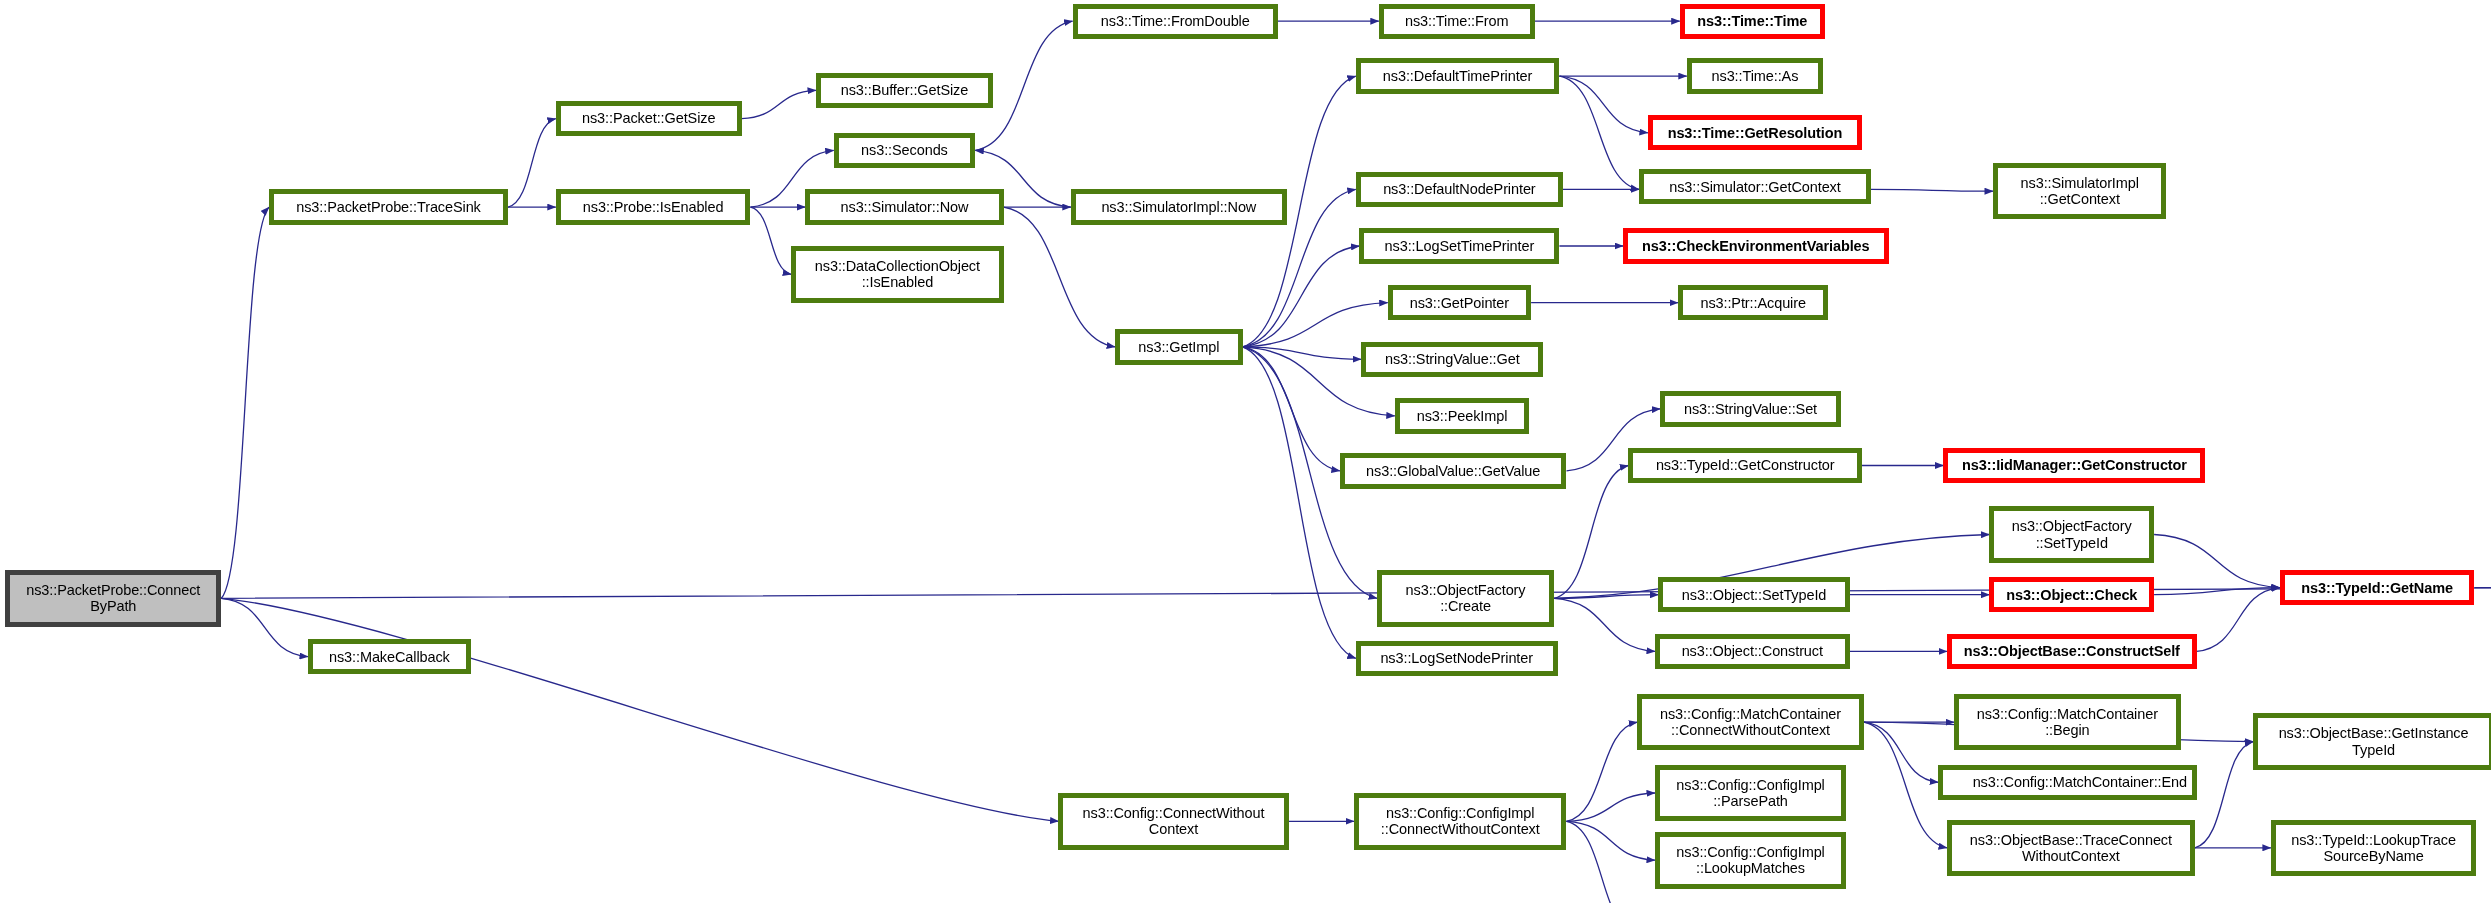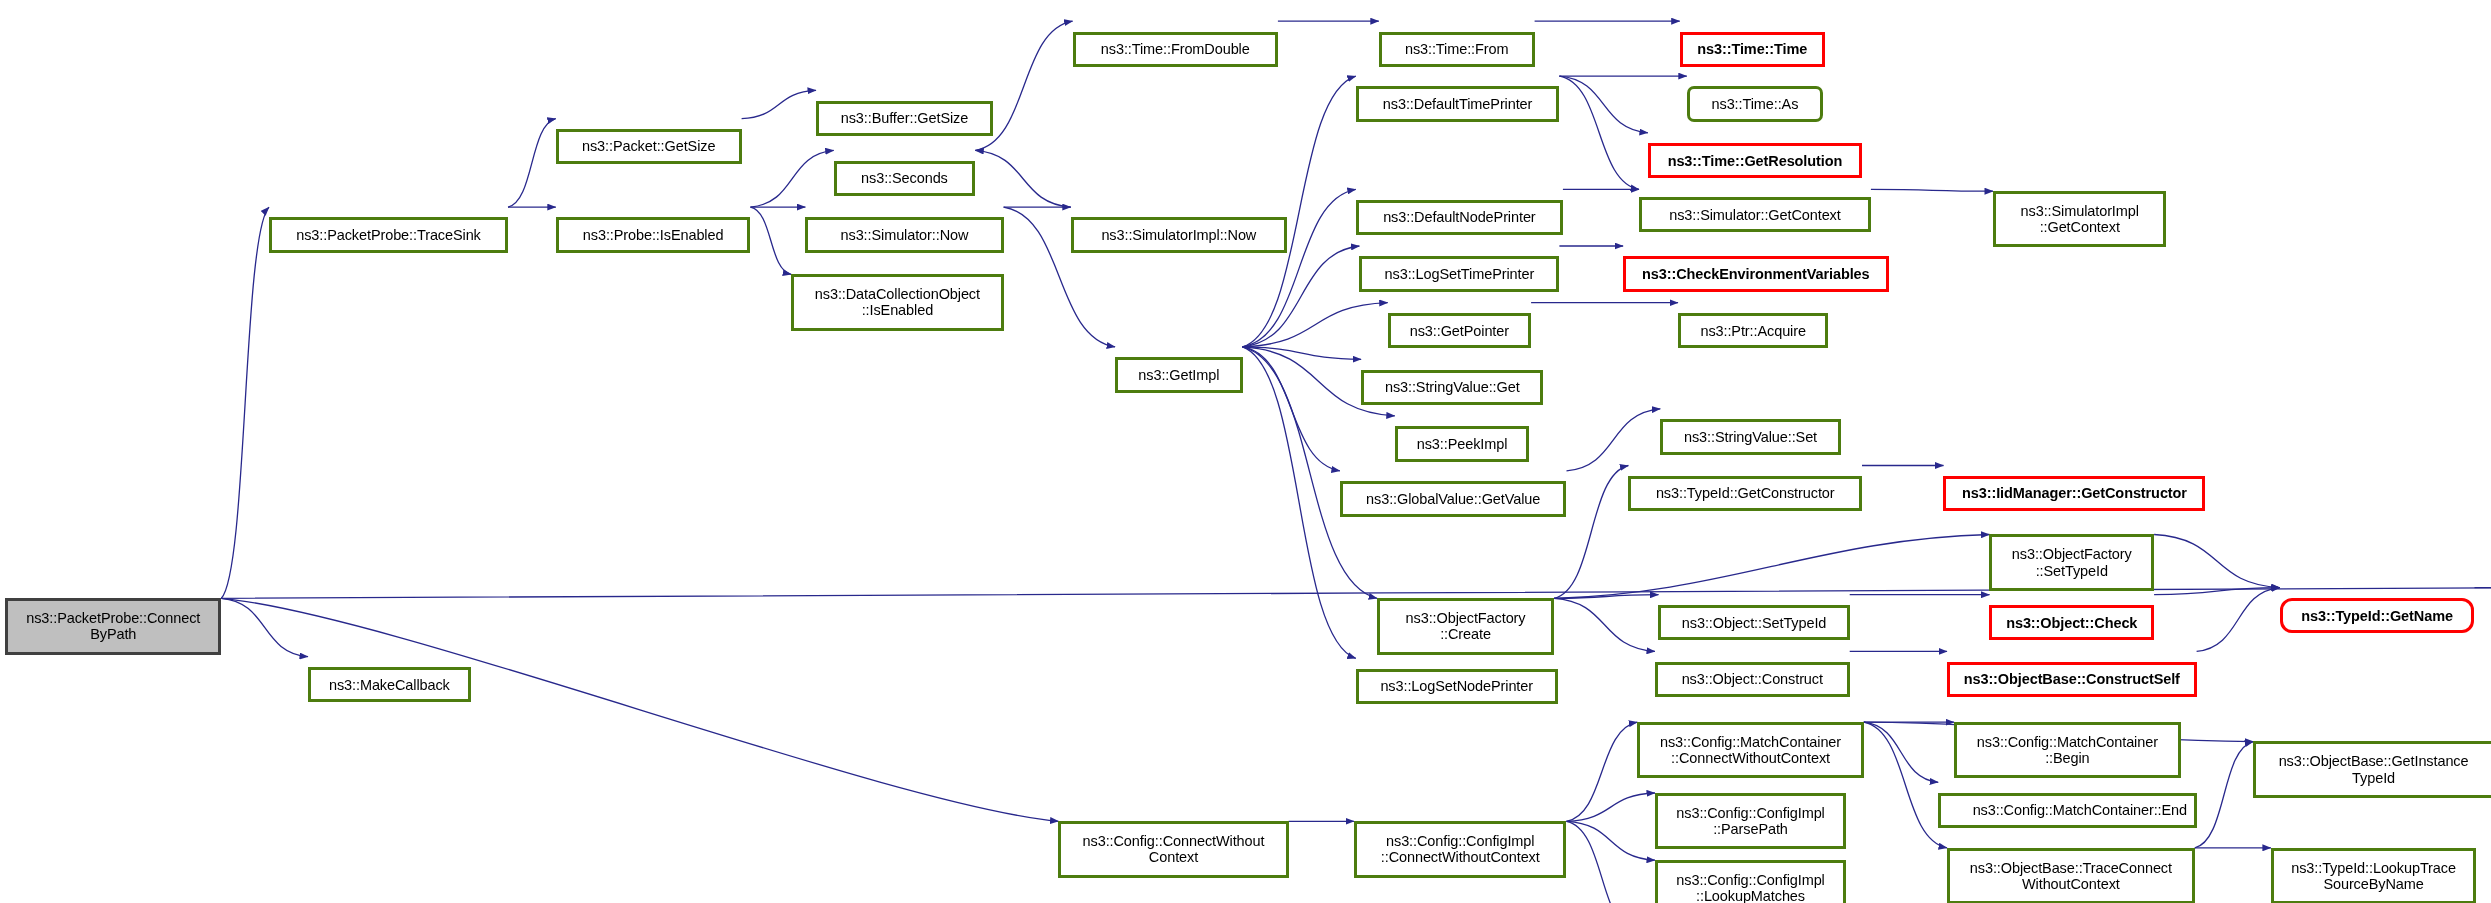--- a/index.html
+++ b/index.html
@@ -25,29 +25,28 @@
     pointer-events: none;
   }
   .node {
     position: absolute;
     box-sizing: border-box;
     display: flex;
     align-items: center;
     justify-content: center;
     text-align: center;
     background: #ffffff;
-    border: 3px solid #4d7c0f;
+    border: 5px solid #4d7c0f;
     color: #000000;
     font-size: 14.5px;
     line-height: 1.12;
     letter-spacing: -0.1px;
     white-space: pre-line;
     padding: 0 3px;
     z-index: 3;
-    margin-top: 28px;
   }
   .node.red {
     border-color: #ff0000;
     font-weight: bold;
   }
   .node.root {
     background: #bfbfbf;
     border-color: #404040;
   }
 </style>
@@ -141,21 +140,21 @@
       <div class="node" style="left: 1394.76px; top: 398.25px; width: 134.52px; height: 35.4px;">ns3::PeekImpl</div>
       <div class="node" style="left: 1339.89px; top: 453.12px; width: 226.56px; height: 35.4px; text-align: center;">ns3::GlobalValue::GetValue</div>
       <div class="node" style="left: 1377.06px; top: 569.94px; width: 177px; height: 56.64px;">ns3::ObjectFactory
 ::Create</div>
       <div class="node" style="left: 1355.82px; top: 640.74px; width: 201.78px; height: 35.4px;">ns3::LogSetNodePrinter</div>
       <div class="node" style="left: 1058.46px; top: 792.96px; width: 230.1px; height: 56.64px;">ns3::Config::ConnectWithout
 Context</div>
       <div class="node" style="left: 1354.05px; top: 792.96px; width: 212.4px; height: 56.64px;">ns3::Config::ConfigImpl
 ::ConnectWithoutContext</div>
       <div class="node red" style="left: 1679.73px; top: 3.54px; width: 145.14px; height: 35.4px;">ns3::Time::Time</div>
-      <div class="node" style="left: 1686.81px; top: 58.41px; width: 136.29px; height: 35.4px; border-radius: 7px;">ns3::Time::As</div>
+      <div class="node" style="left: 1686.81px; top: 58.41px; width: 136.29px; height: 35.4px;">ns3::Time::As</div>
       <div class="node red" style="left: 1647.87px; top: 115.05px; width: 214.17px; height: 35.4px;">ns3::Time::GetResolution</div>
       <div class="node" style="left: 1639.02px; top: 169px; width: 231.87px; height: 35.4px;">ns3::Simulator::GetContext</div>
       <div class="node red" style="left: 1623.09px; top: 228.33px; width: 265.5px; height: 35.4px;">ns3::CheckEnvironmentVariables</div>
       <div class="node" style="left: 1677.96px; top: 284.97px; width: 150.45px; height: 35.4px;">ns3::Ptr::Acquire</div>
       <div class="node" style="left: 1660.26px; top: 391.17px; width: 180.54px; height: 35.4px;">ns3::StringValue::Set</div>
       <div class="node" style="left: 1628.4px; top: 447.81px; width: 233.64px; height: 35.4px;">ns3::TypeId::GetConstructor</div>
       <div class="node" style="left: 1658.49px; top: 577.02px; width: 191.16px; height: 35.4px;">ns3::Object::SetTypeId</div>
       <div class="node" style="left: 1654.95px; top: 633.66px; width: 194.7px; height: 35.4px;">ns3::Object::Construct</div>
       <div class="node" style="left: 1637.25px; top: 693.84px; width: 226.56px; height: 56.64px;">ns3::Config::MatchContainer
 ::ConnectWithoutContext</div>
@@ -168,19 +167,19 @@
       <div class="node red" style="left: 1943.46px; top: 447.81px; width: 261.96px; height: 35.4px;">ns3::IidManager::GetConstructor</div>
       <div class="node" style="left: 1989.48px; top: 506.22px; width: 164.61px; height: 56.64px;">ns3::ObjectFactory
 ::SetTypeId</div>
       <div class="node red" style="left: 1989.48px; top: 577.02px; width: 164.61px; height: 35.4px;">ns3::Object::Check</div>
       <div class="node red" style="left: 1947px; top: 633.66px; width: 249.57px; height: 35.4px;">ns3::ObjectBase::ConstructSelf</div>
       <div class="node" style="left: 1954.08px; top: 693.84px; width: 226.56px; height: 56.64px;">ns3::Config::MatchContainer
 ::Begin</div>
       <div class="node" style="left: 1938.15px; top: 764.64px; width: 258.42px; height: 35.4px; padding-left: 28px;">ns3::Config::MatchContainer::End</div>
       <div class="node" style="left: 1947px; top: 819.51px; width: 247.8px; height: 56.64px;">ns3::ObjectBase::TraceConnect
 WithoutContext</div>
-      <div class="node red" style="left: 2279.76px; top: 569.94px; width: 194.7px; height: 35.4px; border-radius: 12px;">ns3::TypeId::GetName</div>
+      <div class="node red" style="left: 2279.76px; top: 569.94px; width: 194.7px; height: 35.4px;">ns3::TypeId::GetName</div>
       <div class="node" style="left: 2253.21px; top: 713.31px; width: 240.72px; height: 56.64px;">ns3::ObjectBase::GetInstance
 TypeId</div>
       <div class="node" style="left: 2270.91px; top: 819.51px; width: 205.32px; height: 56.64px;">ns3::TypeId::LookupTrace
 SourceByName</div>
     </div>
 </div>
 
 </body></html>

